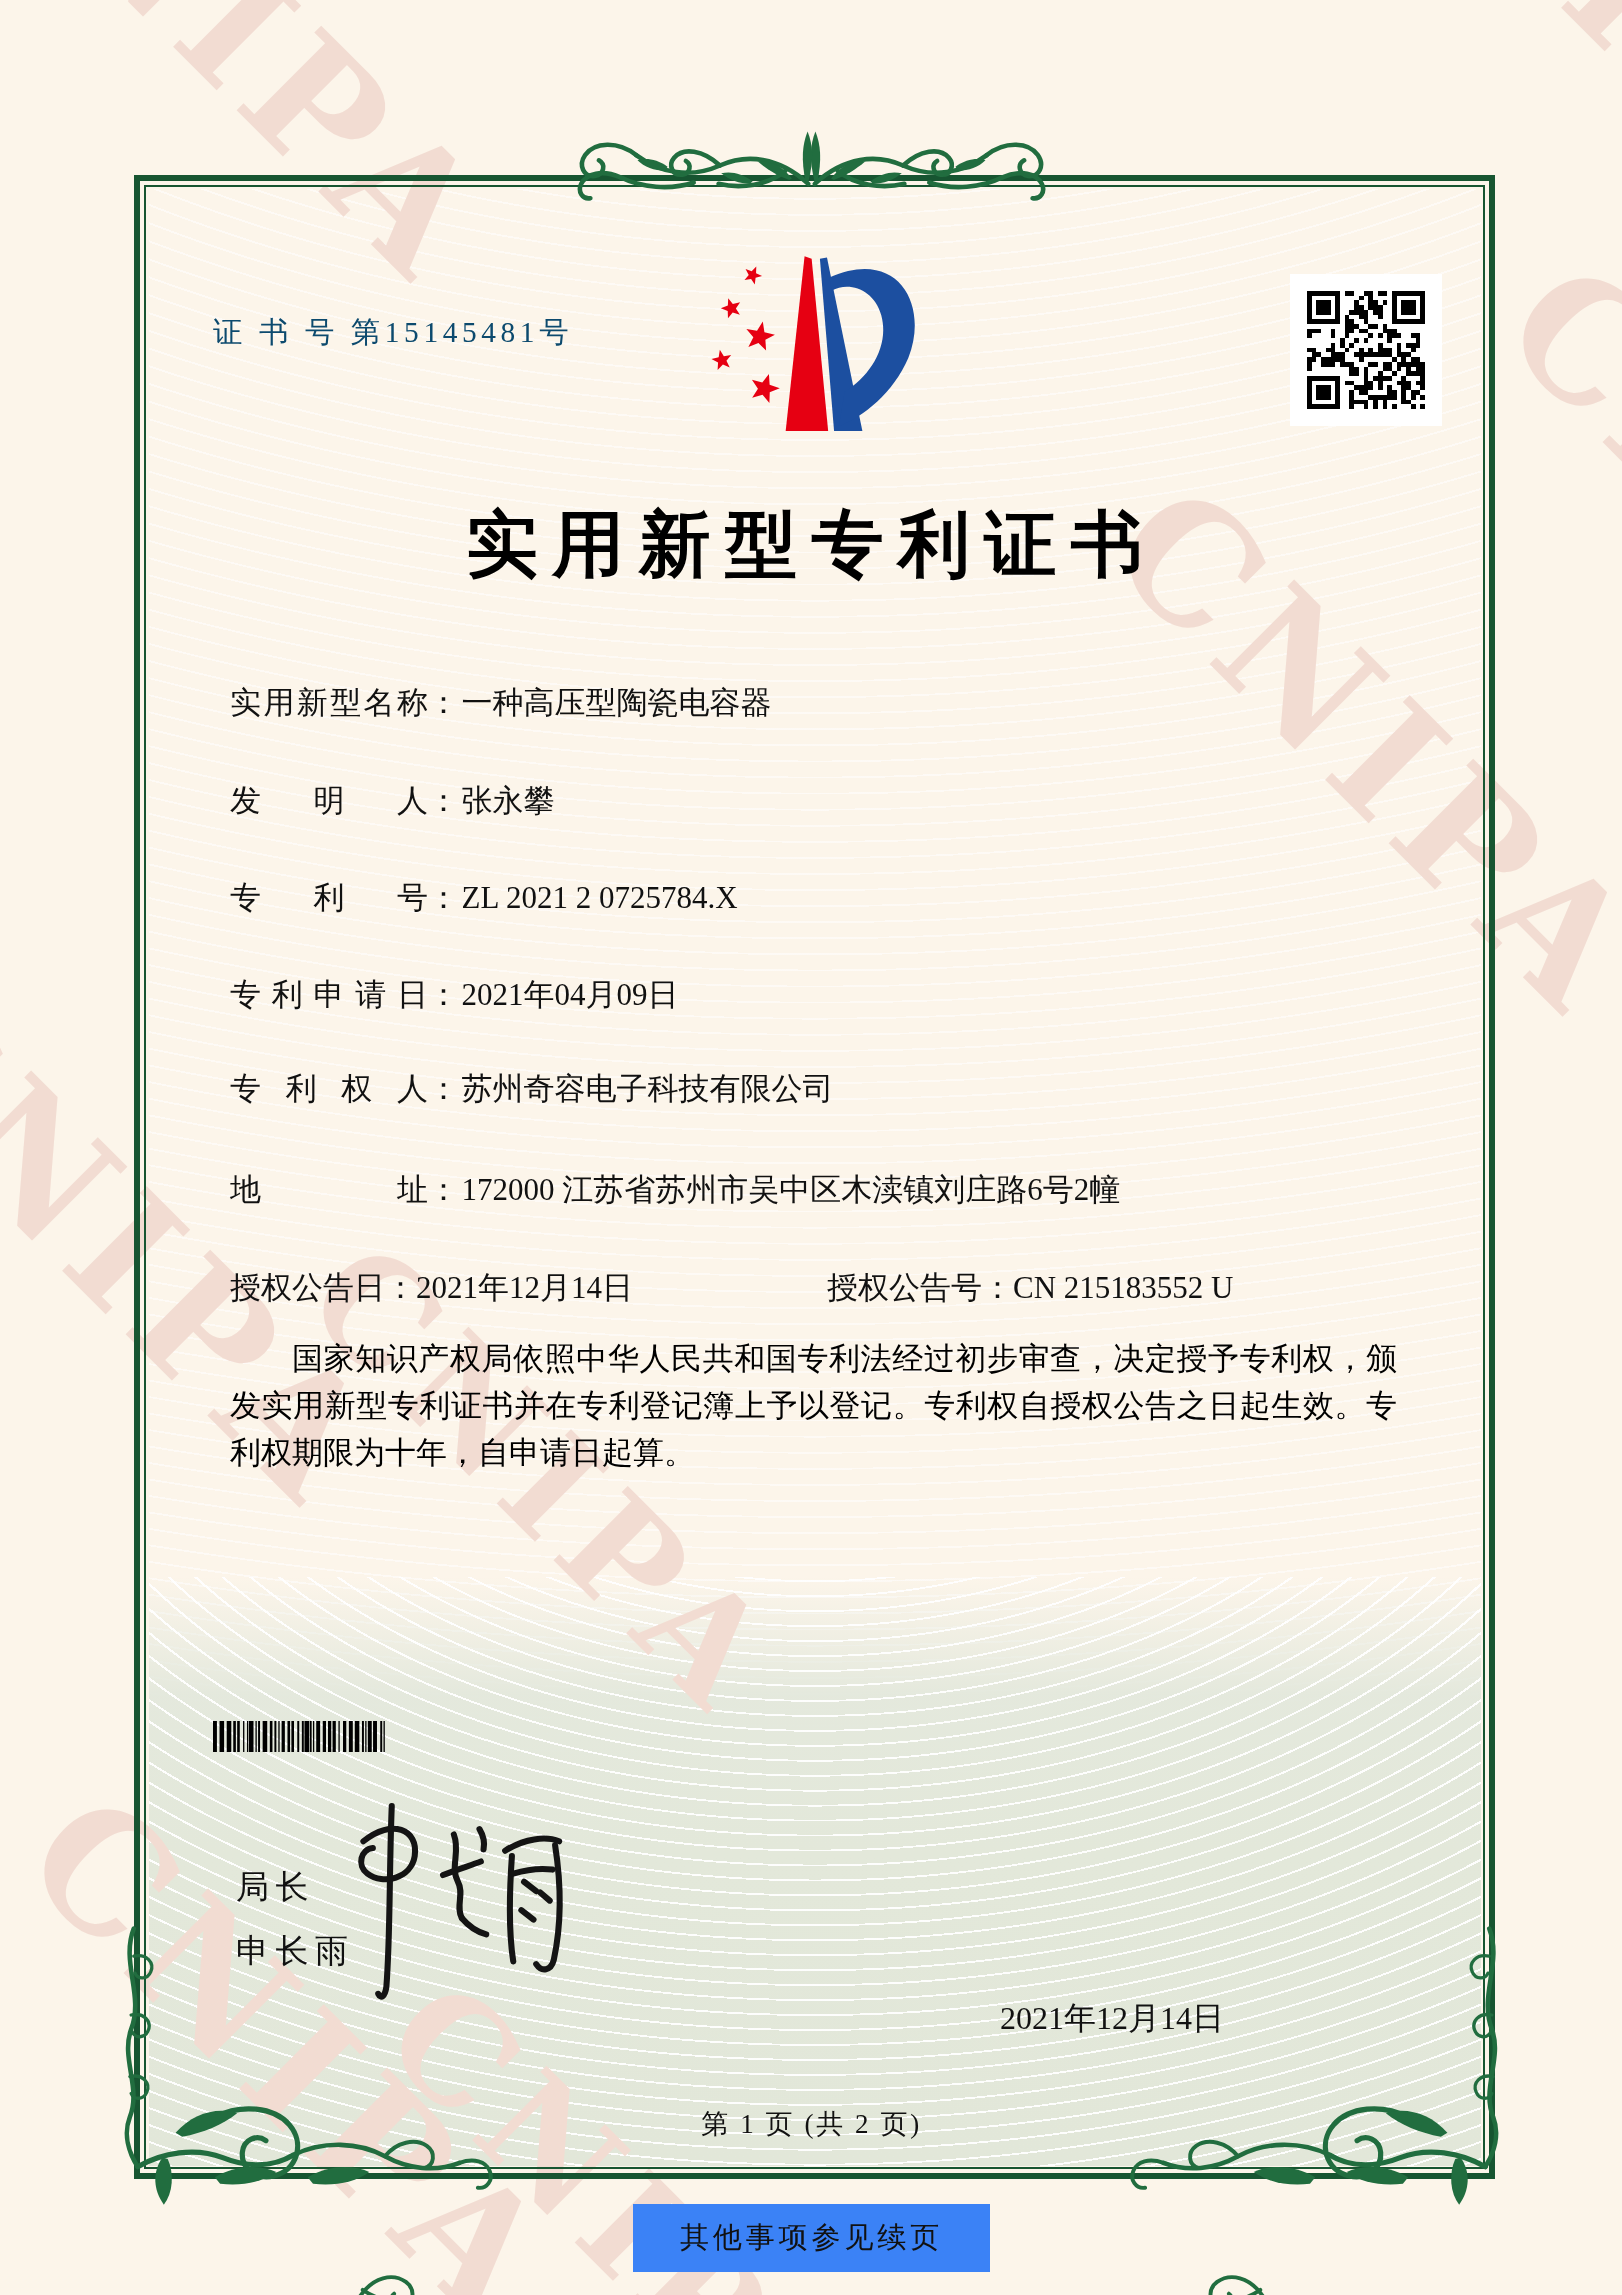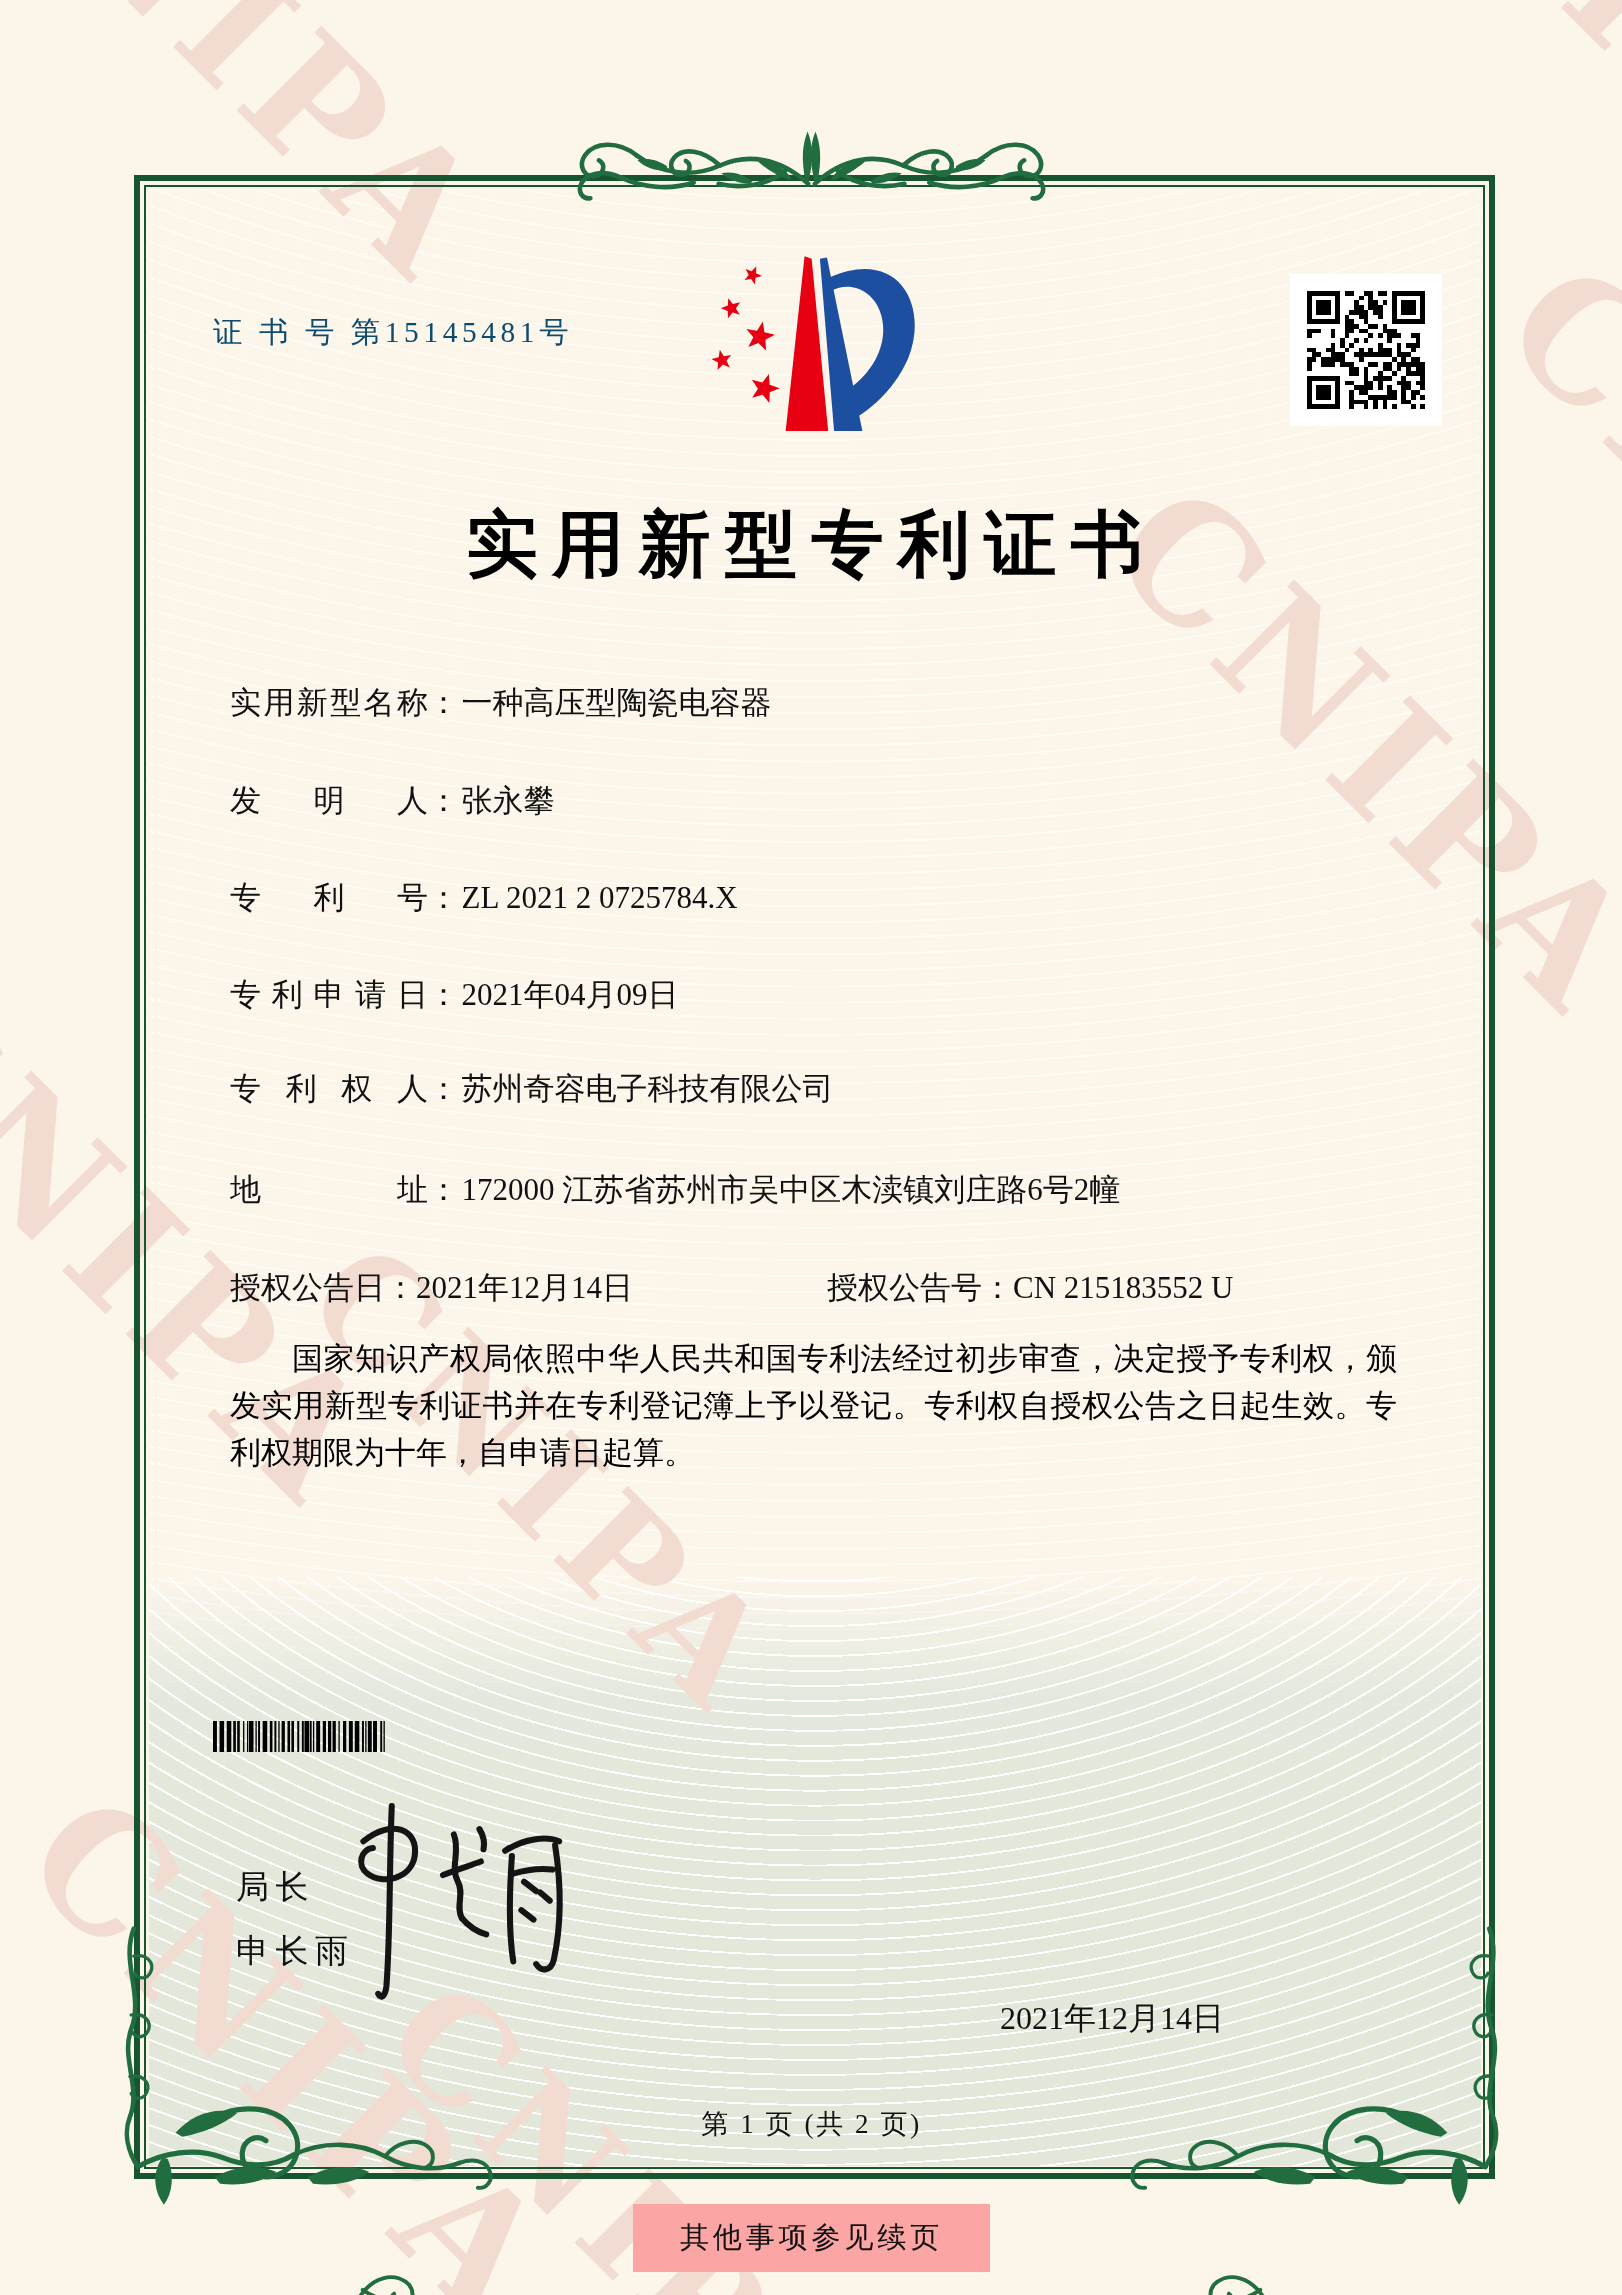--- a/index.html
+++ b/index.html
@@ -75,21 +75,21 @@
   .legal p{margin:0; text-indent:2em;}
   
   .barcode{position:absolute; z-index:5; left:213px; top:1721px; width:179px; height:31px;}
   .signer{position:absolute; z-index:5; left:236px; font-size:33px; letter-spacing:6.5px;}
   .signer.t{top:1865px;} .signer.n{top:1929px;}
   .signature{position:absolute; z-index:5; left:308px; top:1794px; width:262px; height:216px;}
   .issue-date{position:absolute; z-index:5; left:929px; top:1997px; width:366px; text-align:center; font-size:32px;}
   .page-info{position:absolute; z-index:5; left:0; top:2106px; width:100%; text-align:center; font-size:27px; letter-spacing:2.6px;}
   .note-strip{
     position:absolute; z-index:5; left:633px; top:2204px; width:357px; height:68px;
-    background:#fca5a5; display:flex; align-items:center; justify-content:center;
+    background:#3b82f6; display:flex; align-items:center; justify-content:center;
   }
   .note-strip span{font-size:29px; letter-spacing:3.9px;}
 </style>
 </head>
 <body>
 
 <div class="page">
 
   <span class="wm w1">CNIPA</span>
   <span class="wm w2">CNIPA</span>

